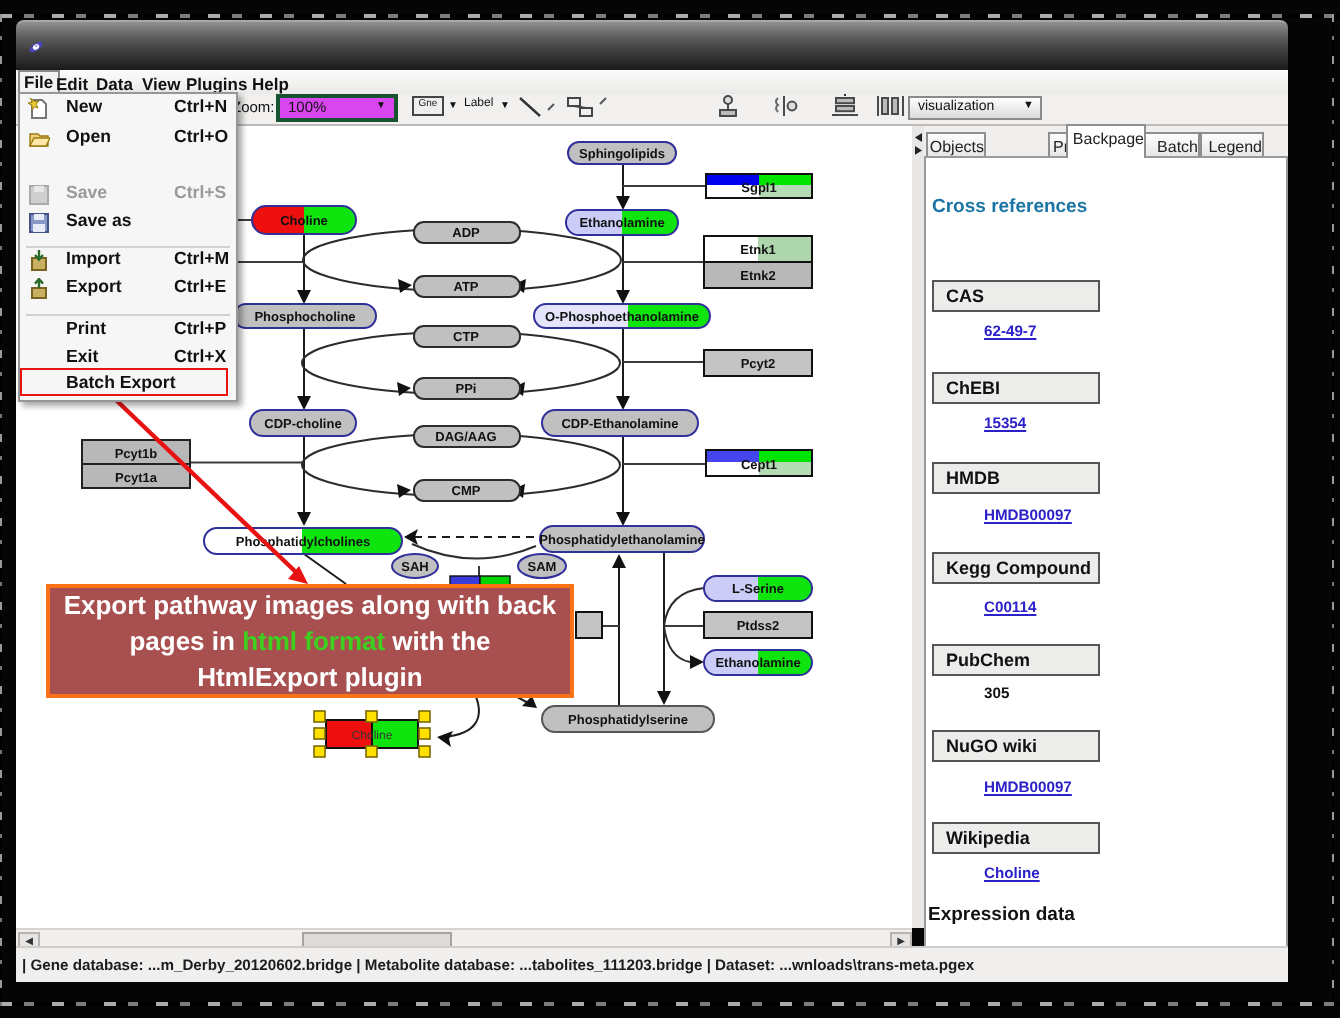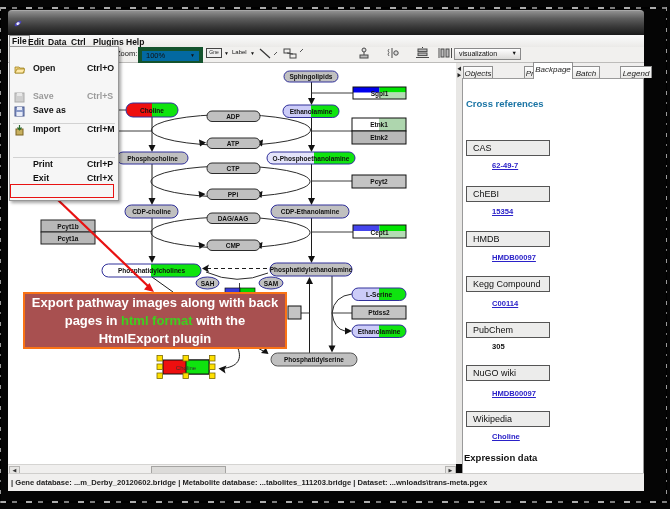--- a/index.html
+++ b/index.html
@@ -17,22 +17,22 @@
 #divider{position:absolute;left:456px;top:63px;width:6px;height:401px;background:#e8e7e5;}
 #rightpanel{position:absolute;left:462px;top:63px;width:182px;height:411px;background:#f0efee;}
 #hscroll{position:absolute;left:8px;top:464px;width:448px;height:9px;background:#f0efee;border-top:1px solid #d5d4d2;}
 #statusbar{position:absolute;left:8px;top:473px;width:636px;height:17px;background:#f0efee;border-top:1px solid #cfcecc;color:#1c1c1c;font-size:7.6px;font-weight:bold;}
 #filemenu{position:absolute;left:9px;top:46px;width:108px;height:153px;background:#f6f6f6;border:1px solid #979797;box-shadow:2px 2px 3px rgba(0,0,0,0.35);font-size:8.8px;color:#111;font-weight:bold;}
 .fitem{position:absolute;left:0;width:108px;height:13px;}
 .ficon{position:absolute;left:4px;top:0px;width:11px;height:11px;}
 .flabel{position:absolute;left:23px;top:-1px;}
 .fshort{position:absolute;left:77px;top:-1px;}
 #callout{position:absolute;left:23px;top:292px;width:260px;height:53px;background:#a85050;border:2px solid #f97316;color:#fff;font-weight:bold;font-size:13px;text-align:center;line-height:18px;}
-.tab{position:absolute;top:66px;height:9px;background:linear-gradient(#fdfdfd,#e8e7e5);border:1px solid #8f8f8f;border-bottom:none;font-size:8px;color:#222;text-align:center;padding-top:2px;font-style:italic;}
-.bpbox{position:absolute;left:466px;width:76px;height:10px;background:#ececeb;border:1px solid #555;font-size:9px;font-weight:normal;color:#111;padding:2px 0 2px 6px;}
+.tab{position:absolute;top:66px;height:9px;background:linear-gradient(#fdfdfd,#e8e7e5);border:1px solid #8f8f8f;border-bottom:none;font-size:8px;color:#222;text-align:right;padding-top:2px;}
+.bpbox{position:absolute;left:466px;width:76px;height:10px;background:#ececeb;border:1px solid #555;font-size:9px;font-weight:bold;color:#111;padding:2px 0 2px 6px;}
 .bplink{position:absolute;left:468px;font-size:7.6px;font-weight:bold;color:#2a21c8;text-decoration:underline;padding-left:24px;}
 </style>
 </head>
 <body>
 <div id="frame"></div>
 
 <div class="dashH" style="left:0;top:7px;width:670px;"></div>
 <div class="dashH" style="left:0;top:501px;width:670px;height:2px;"></div>
 <div class="dashV" style="left:0;top:7px;height:496px;"></div>
 <div class="dashV" style="left:666px;top:7px;height:496px;"></div>
@@ -42,28 +42,28 @@
     <ellipse cx="9" cy="9" rx="8.5" ry="4" fill="#4a44b8" transform="rotate(-35 9 9)"></ellipse>
     <ellipse cx="9" cy="9" rx="3.8" ry="2.9" fill="#fff" transform="rotate(-35 9 9)"></ellipse>
     <ellipse cx="10" cy="8.2" rx="1.5" ry="1.2" fill="#9a97e0" transform="rotate(-35 9 9)"></ellipse>
   </svg>
 </div>
 
 <div id="menubar">
   <div class="mitem" style="left:1px;top:0px;border:1px solid #8a8a8a;background:#f3f3f3;padding:0 2px;">File</div>
   <div class="mitem" style="left:20px;">Edit</div>
   <div class="mitem" style="left:40px;">Data</div>
-  <div class="mitem" style="left:63px;">Ctrl</div>
+  <div class="mitem" style="left:63px;">View</div>
   <div class="mitem" style="left:85px;">Plugins</div>
   <div class="mitem" style="left:118px;">Help</div>
 </div>
 
 <div id="toolbar">
   <div class="abs" style="left:108px;top:2px;font-size:7.5px;">Zoom:</div>
-  <div class="abs" style="left:130px;top:0px;width:53px;height:10px;background:#0369a1;border:4px solid #14532d;font-size:7.5px;padding-left:4px;">100%<span style="position:absolute;right:4px;top:1px;font-size:5px;">▼</span></div>
+  <div class="abs" style="left:130px;top:0px;width:53px;height:10px;background:#d946ef;border:2px solid #14532d;font-size:7.5px;padding-left:4px;">100%<span style="position:absolute;right:4px;top:1px;font-size:5px;">▼</span></div>
   <div class="abs" style="left:198px;top:1px;width:14px;height:8px;border:1px solid #444;background:#eee;font-size:5px;text-align:center;color:#222;">Gne</div>
   <div class="abs" style="left:216px;top:3px;font-size:5px;">▼</div>
   <div class="abs" style="left:224px;top:2px;font-size:6px;">Label</div>
   <div class="abs" style="left:242px;top:3px;font-size:5px;">▼</div>
   <svg class="abs" style="left:250px;top:1px" width="48" height="11" viewBox="0 0 48 11">
     <line x1="2" y1="1" x2="12" y2="10" stroke="#333" stroke-width="1.2"></line>
     <path d="M16 7 l3 -3" stroke="#555" stroke-width="1"></path>
     <rect x="26" y="1" width="6" height="4" fill="none" stroke="#444"></rect>
     <rect x="32" y="6" width="6" height="4" fill="none" stroke="#444"></rect>
     <line x1="29" y1="5" x2="35" y2="6" stroke="#444"></line>
@@ -334,21 +334,21 @@
 </div>
 
 <div id="rightpanel">
   <div class="abs" style="left:0;top:15px;width:180px;height:394px;border:1px solid #9a9a9a;background:#fff;"></div>
 </div>
 
 <div class="tab" style="left:463px;width:28px;">Objects</div>
 <div class="tab" style="left:493px;width:38px;margin-left:31px;">Properties</div>
 <div class="tab" style="left:533px;top:62px;height:14px;width:38px;background:#fff;z-index:3;border-bottom:none;">Backpage</div>
 <div class="tab" style="left:572px;width:26px;">Batch</div>
-<div class="tab" style="left:600px;width:30px;margin-left:20px;">Legend</div>
+<div class="tab" style="left:600px;width:30px;">Legend</div>
 
 <div class="abs" style="left:466px;top:98px;font-size:9.5px;font-weight:bold;color:#1a74a4;">Cross references</div>
 
 <div class="bpbox" style="top:140px;">CAS</div>
 <div class="bplink" style="top:161px;">62-49-7</div>
 <div class="bpbox" style="top:186px;">ChEBI</div>
 <div class="bplink" style="top:207px;">15354</div>
 <div class="bpbox" style="top:231px;">HMDB</div>
 <div class="bplink" style="top:253px;">HMDB00097</div>
 <div class="bpbox" style="top:276px;">Kegg Compound</div>
@@ -365,20 +365,28 @@
   <div class="abs" style="left:1px;top:1px;width:9px;height:7px;background:#e6e5e3;border:1px solid #b5b4b2;font-size:5px;text-align:center;color:#333;">◀</div>
   <div class="abs" style="left:437px;top:1px;width:9px;height:7px;background:#e6e5e3;border:1px solid #b5b4b2;font-size:5px;text-align:center;color:#333;">▶</div>
   <div class="abs" style="left:143px;top:1px;width:73px;height:7px;background:#dcdbd9;border:1px solid #a5a4a2;"></div>
 </div>
 
 <div id="statusbar">
   <div class="abs" style="left:3px;top:4px;">| Gene database: ...m_Derby_20120602.bridge | Metabolite database: ...tabolites_111203.bridge | Dataset: ...wnloads\trans-meta.pgex</div>
 </div>
 
 <div id="filemenu">
+  <div class="fitem" style="top:2px;">
+      <svg class="ficon" viewBox="0 0 11 11">
+        <path d="M2 1 h5 l2 2 v7 h-7 z" fill="#fff" stroke="#777"></path>
+        <path d="M1 0 l1.2 2 L0 2.6 l2 1 L2 6 l1.4-1.6 L5 5 4 3 5.5 1.5 3.5 1.8 z" fill="#e8c832" stroke="#9a7b10" stroke-width="0.5"></path>
+      </svg>
+      <span class="flabel">New</span>
+      <span class="fshort">Ctrl+N</span>
+    </div>
   <div class="fitem" style="top:17px;">
       <svg class="ficon" viewBox="0 0 11 11">
         <path d="M1 3 h4 l1 1 h4 v5 h-9 z" fill="#f0d080" stroke="#9a7b10" stroke-width="0.7"></path>
         <path d="M1 9 l2-4 h8 l-2 4 z" fill="#ffe9a8" stroke="#9a7b10" stroke-width="0.7"></path>
       </svg>
       <span class="flabel">Open</span>
       <span class="fshort">Ctrl+O</span>
     </div>
   <div class="fitem" style="top:45px;color:#9a9a9a;">
       <svg class="ficon" viewBox="0 0 11 11">
@@ -397,26 +405,37 @@
       <span class="flabel">Save as</span>
     </div>
   <div class="abs" style="left:3px;top:76px;width:102px;height:1px;background:#d2d2d2;"></div>
   <div class="fitem" style="top:78px;">
       <svg class="ficon" viewBox="0 0 11 11">
         <rect x="2" y="4" width="7" height="6" fill="#c8b060" stroke="#7a6220"></rect>
         <path d="M5.5 0 v4 M3.5 2.5 L5.5 4.8 7.5 2.5" fill="none" stroke="#2a6a2a" stroke-width="1.2"></path>
       </svg>
       <span class="flabel">Import</span>
       <span class="fshort">Ctrl+M</span>
+    </div>
+  <div class="fitem" style="top:92px;">
+      <svg class="ficon" viewBox="0 0 11 11">
+        <rect x="2" y="5" width="7" height="5" fill="#c8b060" stroke="#7a6220"></rect>
+        <path d="M5.5 5 V1 M3.5 2.8 L5.5 0.5 7.5 2.8" fill="none" stroke="#2a6a2a" stroke-width="1.2"></path>
+      </svg>
+      <span class="flabel">Export</span>
+      <span class="fshort">Ctrl+E</span>
     </div>
   <div class="abs" style="left:3px;top:110px;width:102px;height:1px;background:#d2d2d2;"></div>
   <div class="fitem" style="top:113px;">
       <span class="flabel">Print</span>
       <span class="fshort">Ctrl+P</span>
     </div>
   <div class="fitem" style="top:127px;">
       <span class="flabel">Exit</span>
       <span class="fshort">Ctrl+X</span>
     </div>
+  <div class="fitem" style="top:140px;">
+      <span class="flabel">Batch Export</span>
+    </div>
   <div class="abs" style="left:0px;top:137px;width:102px;height:12px;border:1.5px solid #e81212;"></div>
 </div>
 
 <div id="callout">Export pathway images along with back<br>pages in <span style="color:#3ecf1f;">html format</span> with the<br>HtmlExport plugin</div>
 
 </body></html>

